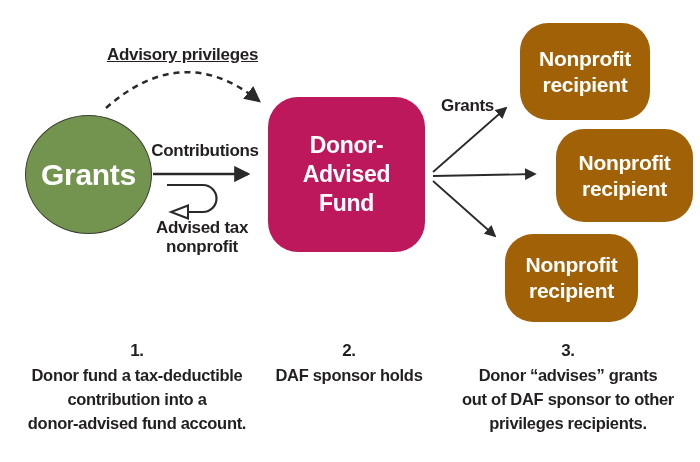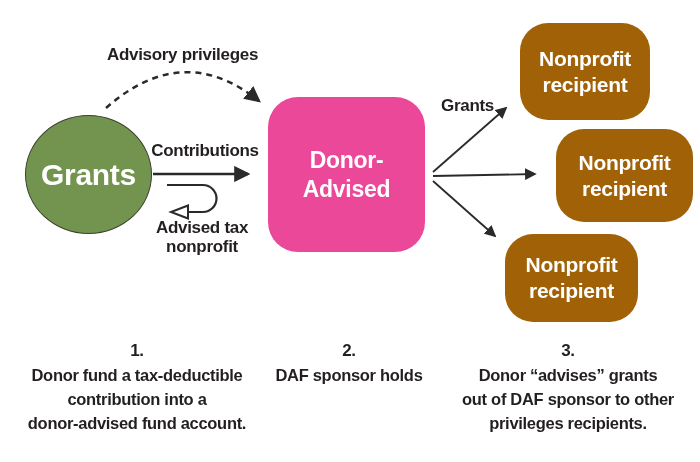--- a/index.html
+++ b/index.html
@@ -7,29 +7,29 @@
     position:relative;width:700px;height:462px;background:#ffffff;overflow:hidden;
     font-family:"Liberation Sans","DejaVu Sans",sans-serif;color:#231f20;
   }
   .arrows-layer{position:absolute;left:0;top:0;width:700px;height:462px;}
   
   .node{position:absolute;display:flex;align-items:center;justify-content:center;
         text-align:center;color:#ffffff;font-weight:bold;letter-spacing:-0.3px;}
   .donor-circle{left:25px;top:115px;width:125px;height:117px;border-radius:50%;
         background:#72944e;border:1.5px solid #3c4032;font-size:30px;}
   .daf-box{left:268px;top:97px;width:157px;height:155px;border-radius:30px;
-        background:#ec4899;font-size:23px;line-height:29px;}
+        background:#be185d;font-size:23px;line-height:29px;}
   .np-box{background:#a16207;border-radius:28px;font-size:21px;line-height:26px;}
   .np-1{left:520px;top:23px;width:130px;height:97px;}
   .np-2{left:556px;top:129px;width:137px;height:93px;}
   .np-3{left:505px;top:234px;width:133px;height:88px;}
   
   .edge-label{position:absolute;text-align:center;font-weight:bold;font-size:17px;
         line-height:19px;letter-spacing:-0.3px;color:#231f20;}
-  .lbl-advisory{left:95px;top:45px;width:175px;}
+  .lbl-advisory{left:95px;top:45px;width:175px;text-decoration:underline;}
   .lbl-contributions{left:145px;top:141px;width:120px;}
   .lbl-incometax{left:148px;top:218px;width:108px;}
   .lbl-grants{left:435px;top:96px;width:65px;}
   
   .caption{position:absolute;top:339px;text-align:center;font-size:16.5px;
         line-height:24px;letter-spacing:-0.3px;color:#231f20;font-weight:bold;}
   .cap-1{left:22px;width:230px;}
   .cap-2{left:270px;width:158px;}
   .cap-3{left:457px;width:222px;}
   .cap-num{font-size:17px;}
@@ -59,20 +59,21 @@
   </svg>
 
   <div class="node donor-circle">
     <span>Grants</span>
   </div>
 
   <div class="node daf-box">
     <div>
       <div>Donor-</div>
       <div>Advised</div>
+      <div>Fund</div>
     </div>
   </div>
 
   <div class="node np-box np-1">
     <div>
       <div>Nonprofit</div>
       <div>recipient</div>
     </div>
   </div>
 

